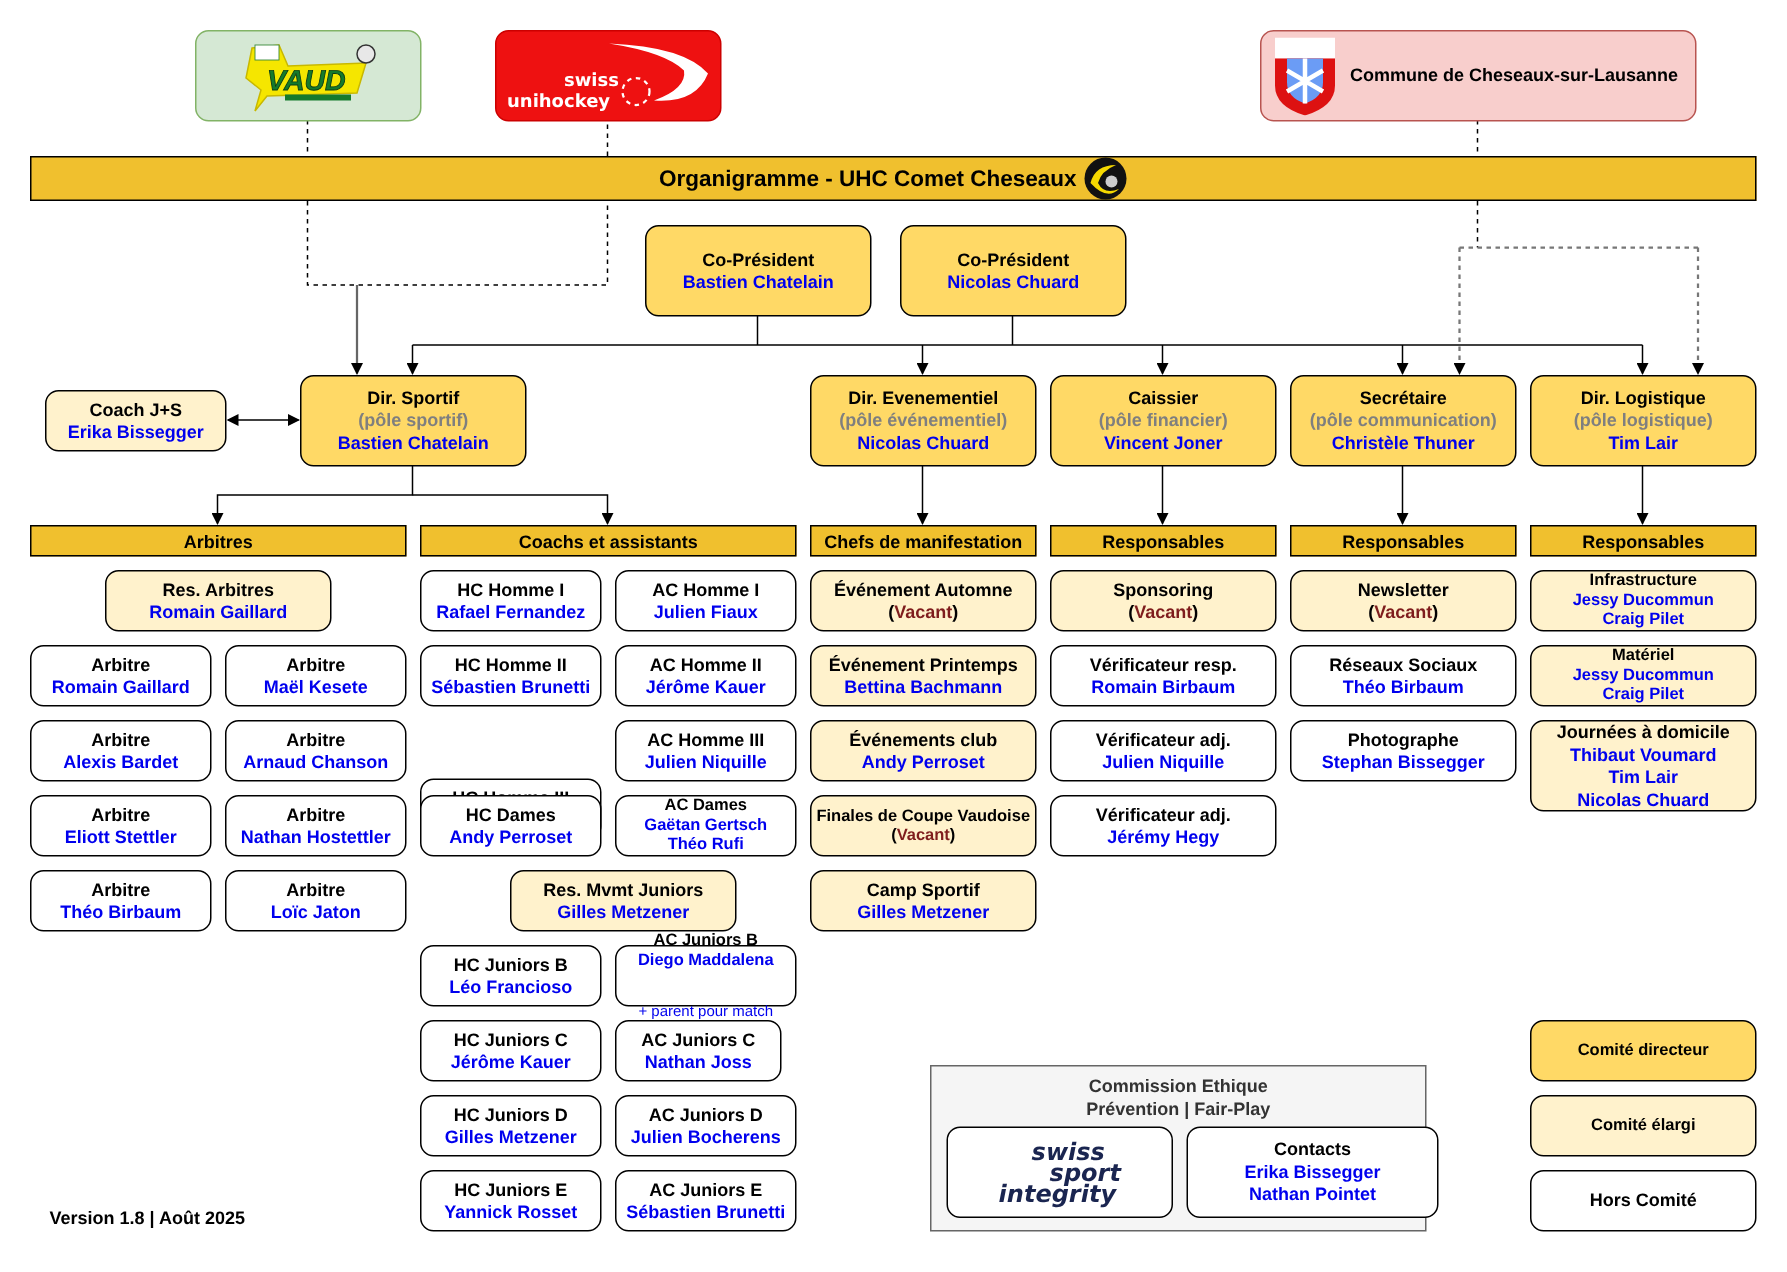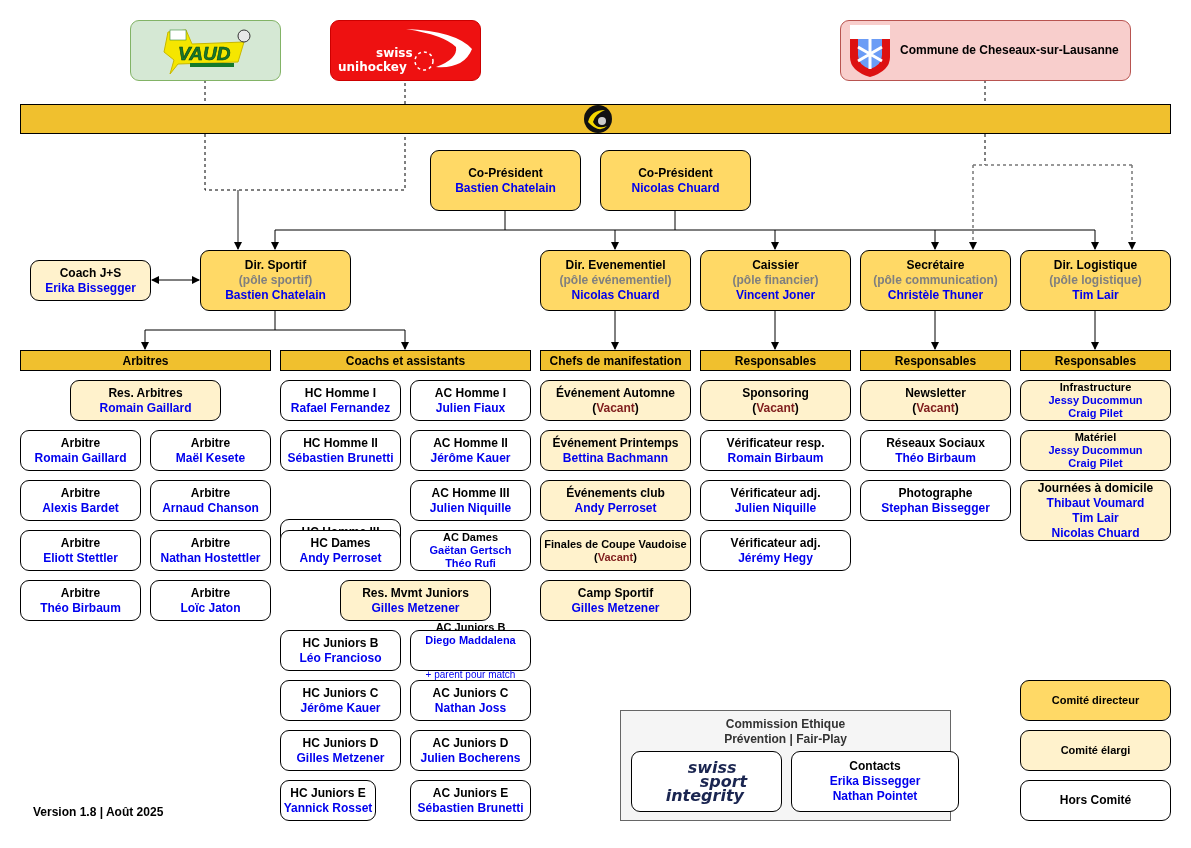--- a/index.html
+++ b/index.html
@@ -80,20 +80,21 @@
   <svg width="42" height="52" viewBox="0 0 42 52" style="margin-left:9px;">
     <rect x="0" y="0" width="40" height="14" fill="#fff"></rect>
     <path d="M0,14 H40 V32 Q40,46 20,52 Q0,46 0,32 Z" fill="#dd1111"></path>
     <path d="M8,14 H32 V30 Q32,40 20,44 Q8,40 8,30 Z" fill="#6b9cf5"></path>
     <path d="M20,14 L20,44 M8,22 L32,36 M32,22 L8,36" stroke="#fff" stroke-width="3"></path>
   </svg>
   <span style="margin-left:8px;font-size:12px;">Commune de Cheseaux-sur-Lausanne</span>
 </div>
 
 <div class="hdr" style="left:20px;top:104px;width:1151px;height:30px;font-size:15px;">
+  <span>Organigramme - UHC Comet Cheseaux</span>
   <svg width="30" height="30" viewBox="0 0 30 30" style="margin-left:4px;">
     <circle cx="15" cy="15" r="14" fill="#111"></circle>
     <path d="M5,18 Q8,6 22,6 Q12,10 10,18 Q14,26 24,22 Q16,30 5,18 Z" fill="#f5d800"></path>
     <circle cx="19" cy="17" r="4" fill="#ccc"></circle>
   </svg>
 </div>
 
 <div class="box dir" style="left:430px;top:150px;width:151px;height:61px;">
   <span>Co-Président</span>
   <span class="name">Bastien Chatelain</span>
@@ -271,33 +272,33 @@
   </div>
 <div class="box out small" style="left: 410px; top: 630px; width: 121px; height: 41px;">
     <span>AC Juniors B</span>
     <span class="name">Diego Maddalena</span>
     <span class="name tiny">+ parent pour match</span>
   </div>
 <div class="box out" style="left: 280px; top: 680px; width: 121px; height: 41px;">
     <span>HC Juniors C</span>
     <span class="name">Jérôme Kauer</span>
   </div>
-<div class="box out" style="left: 410px; top: 680px; width: 121px; height: 41px;">
+<div class="box out" style="left: 410px; top: 680px; width: 111px; height: 41px;">
     <span>AC Juniors C</span>
     <span class="name">Nathan Joss</span>
   </div>
 <div class="box out" style="left: 280px; top: 730px; width: 121px; height: 41px;">
     <span>HC Juniors D</span>
     <span class="name">Gilles Metzener</span>
   </div>
 <div class="box out" style="left: 410px; top: 730px; width: 121px; height: 41px;">
     <span>AC Juniors D</span>
     <span class="name">Julien Bocherens</span>
   </div>
-<div class="box out" style="left: 280px; top: 780px; width: 96px; height: 41px;">
+<div class="box out" style="left: 280px; top: 780px; width: 121px; height: 41px;">
     <span>HC Juniors E</span>
     <span class="name">Yannick Rosset</span>
   </div>
 <div class="box out" style="left: 410px; top: 780px; width: 121px; height: 41px;">
     <span>AC Juniors E</span>
     <span class="name">Sébastien Brunetti</span>
   </div>
 <div class="box ext" style="left: 540px; top: 380px; width: 151px; height: 41px;">
     <span>Événement Automne</span>
     <span>(<span class="vac">Vacant</span>)</span>

